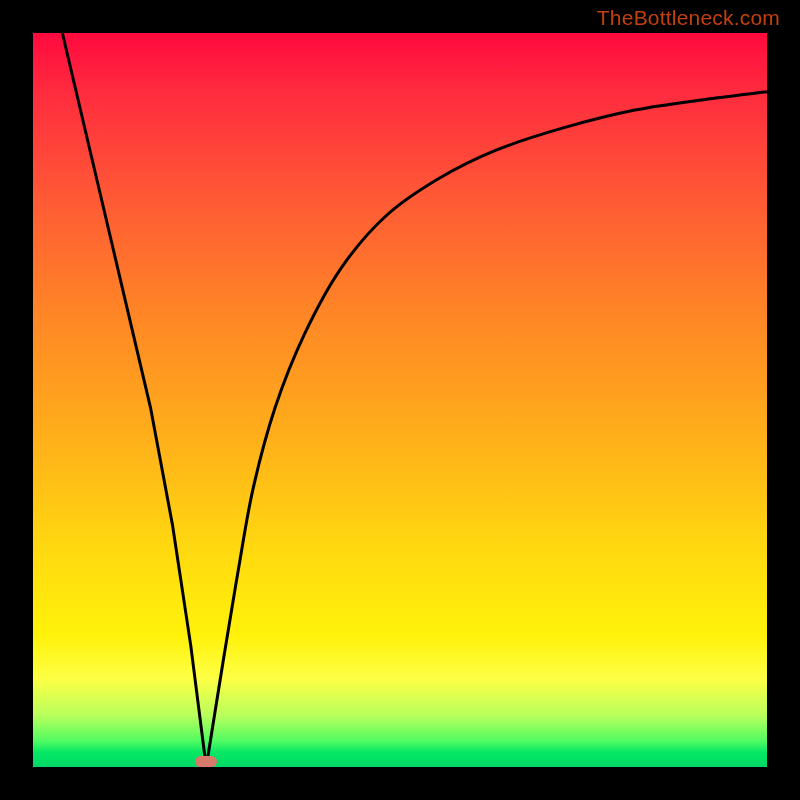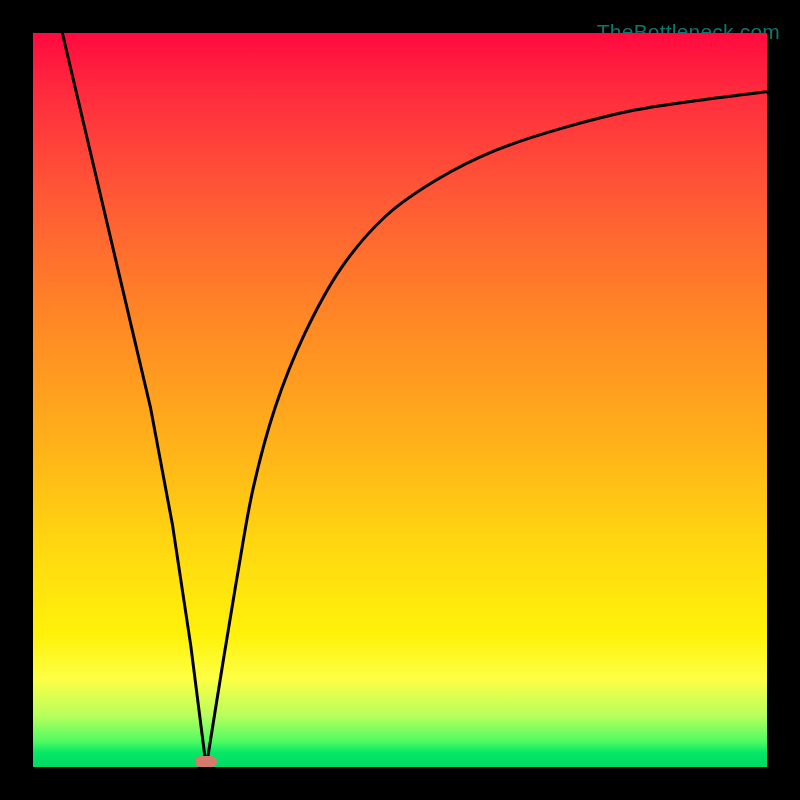--- a/index.html
+++ b/index.html
@@ -36,23 +36,23 @@
       #fff20a 82%,
       #fdff45 88%,
       #b8ff5c 93%,
       #50fb62 96.5%,
       #06e865 98%,
       #00d966 100%
     );
   }
   .watermark {
     position: absolute;
-    top: 20px;
+    top: 6px;
     right: 20px;
-    color: #0f766e;
+    color: #c2410c;
     font-size: 21px;
     letter-spacing: 0.2px;
     font-weight: 400;
   }
   svg.curve {
     position: absolute;
     top: 0;
     left: 0;
     width: 734px;
     height: 734px;

